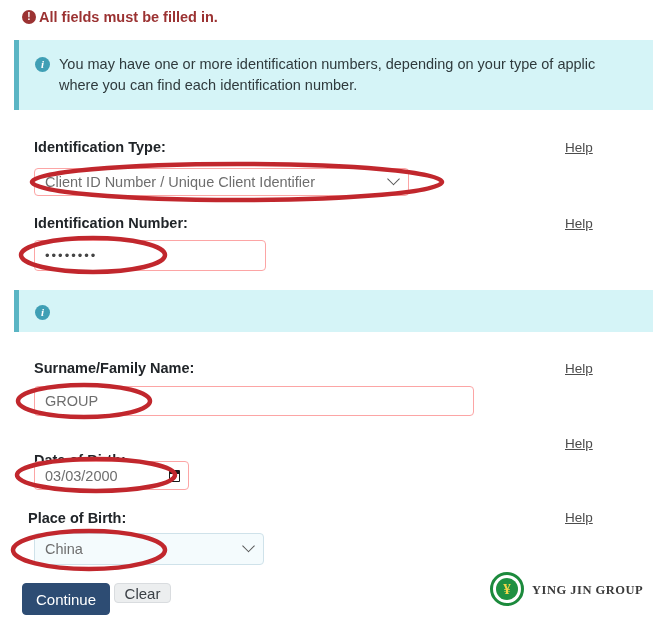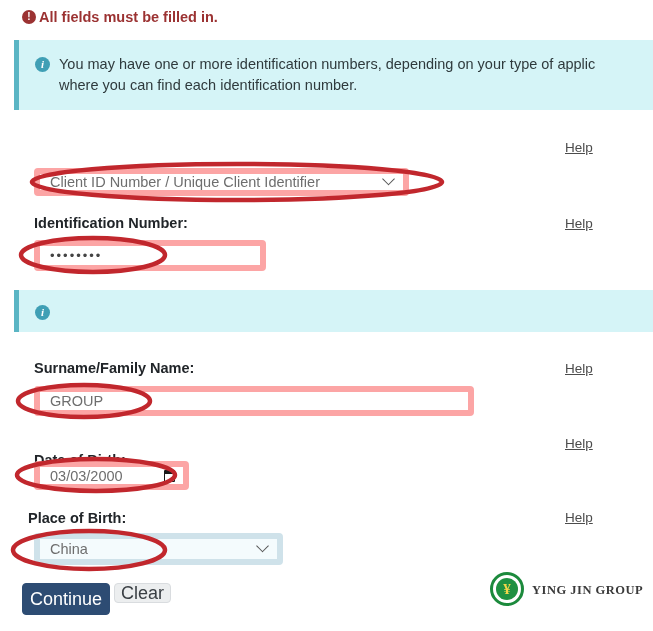--- a/index.html
+++ b/index.html
@@ -103,21 +103,21 @@
     color: #4c4c4c;
     text-decoration: underline;
     cursor: pointer;
     white-space: nowrap;
   }
 
   .ctrl {
     position: absolute;
     box-sizing: border-box;
     background: #ffffff;
-    border: 6px solid #fca5a5;
+    border: 1px solid #fca5a5;
     border-radius: 4px;
     font-family: "Liberation Sans", sans-serif;
     font-size: 14.5px;
     color: #6e6e6e;
     padding: 0 10px;
     display: flex;
     align-items: center;
   }
   .ctrl.tinted { background: #f4fbfd; border-color: #cfe2ea; }
 
@@ -150,21 +150,21 @@
     box-sizing: border-box;
     border-top-width: 4px;
     border-radius: 1px;
   }
 
   
   .btn {
     position: absolute;
     box-sizing: border-box;
     border-radius: 4px;
-    font-size: 18px;
+    font-size: 15px;
     font-family: "Liberation Sans", sans-serif;
     display: flex;
     align-items: center;
     justify-content: center;
     cursor: pointer;
     border: 1px solid transparent;
   }
   #continue-button {
     left: 22px; top: 583px; width: 88px; height: 32px;
     background: #2d4c73;
@@ -256,20 +256,21 @@
   </div>
 
   <div class="info-box" id="info-box-1">
     <div class="info-inner">
       <span class="info-icon">i</span>
       <span class="info-text">You may have one or more identification numbers, depending on your type of applic
 where you can find each identification number.</span>
     </div>
   </div>
 
+  <div class="field-label" style="left:34px; top:139px;">Identification Type:</div>
   <div class="help-link" style="left:565px; top:140px;">Help</div>
   <div class="ctrl" id="identification-type-select" style="left:34px; top:168px; width:375px; height:28px;">
     <span>Client ID Number / Unique Client Identifier</span>
     <span class="caret"></span>
   </div>
 
   <div class="field-label" style="left:34px; top:215px;">Identification Number:</div>
   <div class="help-link" style="left:565px; top:216px;">Help</div>
   <div class="ctrl" id="identification-number-input" style="left:34px; top:240px; width:232px; height:31px;">
     <span class="dots">••••••••</span>
@@ -289,21 +290,21 @@
 
   <div class="field-label" style="left:34px; top:452px;">Date of Birth:</div>
   <div class="help-link" style="left:565px; top:436px;">Help</div>
   <div class="ctrl" id="date-of-birth-input" style="left:34px; top:461px; width:155px; height:29px;">
     <span>03/03/2000</span>
     <span class="cal-icon"></span>
   </div>
 
   <div class="field-label" style="left:28px; top:510px;">Place of Birth:</div>
   <div class="help-link" style="left:565px; top:510px;">Help</div>
-  <div class="ctrl tinted" id="place-of-birth-select" style="left:34px; top:533px; width:249px; height:32px;">
+  <div class="ctrl tinted" id="place-of-birth-select" style="left:34px; top:533px; width:230px; height:32px;">
     <span>China</span>
     <span class="caret"></span>
   </div>
 
   <div class="btn" id="continue-button">Continue</div>
   <div class="btn" id="clear-button">Clear</div>
 
   <div class="logo">
     <div class="logo-mark">
       <span class="logo-glyph">¥</span>

